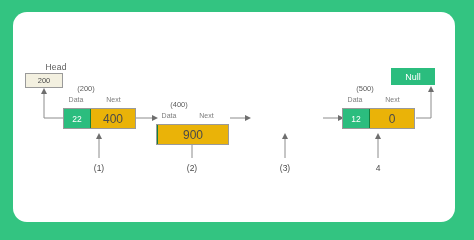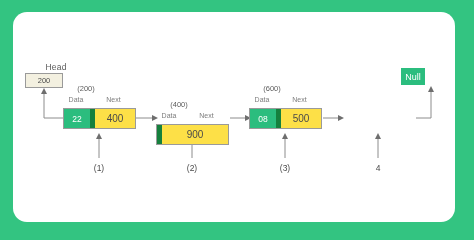--- a/index.html
+++ b/index.html
@@ -59,23 +59,23 @@
     display: flex;
     align-items: center;
     justify-content: center;
     font-size: 7.5px;
     color: #4a4a4a;
   }
 
   
   .null-box {
     position: absolute;
-    left: 401px;
+    left: 391px;
     top: 68px;
-    width: 24px;
+    width: 44px;
     height: 17px;
     background: #2bbd7e;
     display: flex;
     align-items: center;
     justify-content: center;
     font-size: 9px;
     color: #ffffff;
   }
 
   
@@ -118,27 +118,27 @@
     width: 26px;
     background: #2bbd7e;
     color: #ffffff;
     display: flex;
     align-items: center;
     justify-content: center;
     font-size: 8.5px;
   }
   .node .cell-next {
     flex: 1;
-    background: #fde047;
+    background: #eab308;
     color: #4a4a4a;
     display: flex;
     align-items: center;
     justify-content: center;
-    font-size: 10px;
-    border-left: 5px solid #15803d;
+    font-size: 12px;
+    border-left: 1px solid #15803d;
   }
 
   
   .index-label {
     position: absolute;
     top: 163px;
     width: 34px;
     text-align: center;
     font-size: 8.5px;
     color: #4a4a4a;
@@ -223,28 +223,28 @@
 
   <div class="node" style="left:156px;margin-top:16px;">
     <div class="addr">(400)</div>
     <div class="colhead data">Data</div>
     <div class="colhead next">Next</div>
     <div class="cells">
       <div class="cell-next">900</div>
     </div>
   </div>
 
-  <div class="node" style="left:249px;">
-    <div class="addr">(600)</div>
+
+  <div class="node" style="left:342px;">
+    <div class="addr">(500)</div>
     <div class="colhead data">Data</div>
     <div class="colhead next">Next</div>
     <div class="cells">
-      <div class="cell-data">08</div>
-      <div class="cell-next">500</div>
+      <div class="cell-data">12</div>
+      <div class="cell-next">0</div>
     </div>
   </div>
-
 
   <div class="index-label" style="left:82px;">(1)</div>
   <div class="index-label" style="left:175px;">(2)</div>
   <div class="index-label" style="left:268px;">(3)</div>
   <div class="index-label" style="left:361px;">4</div>
 </div>
 
 </body></html>

